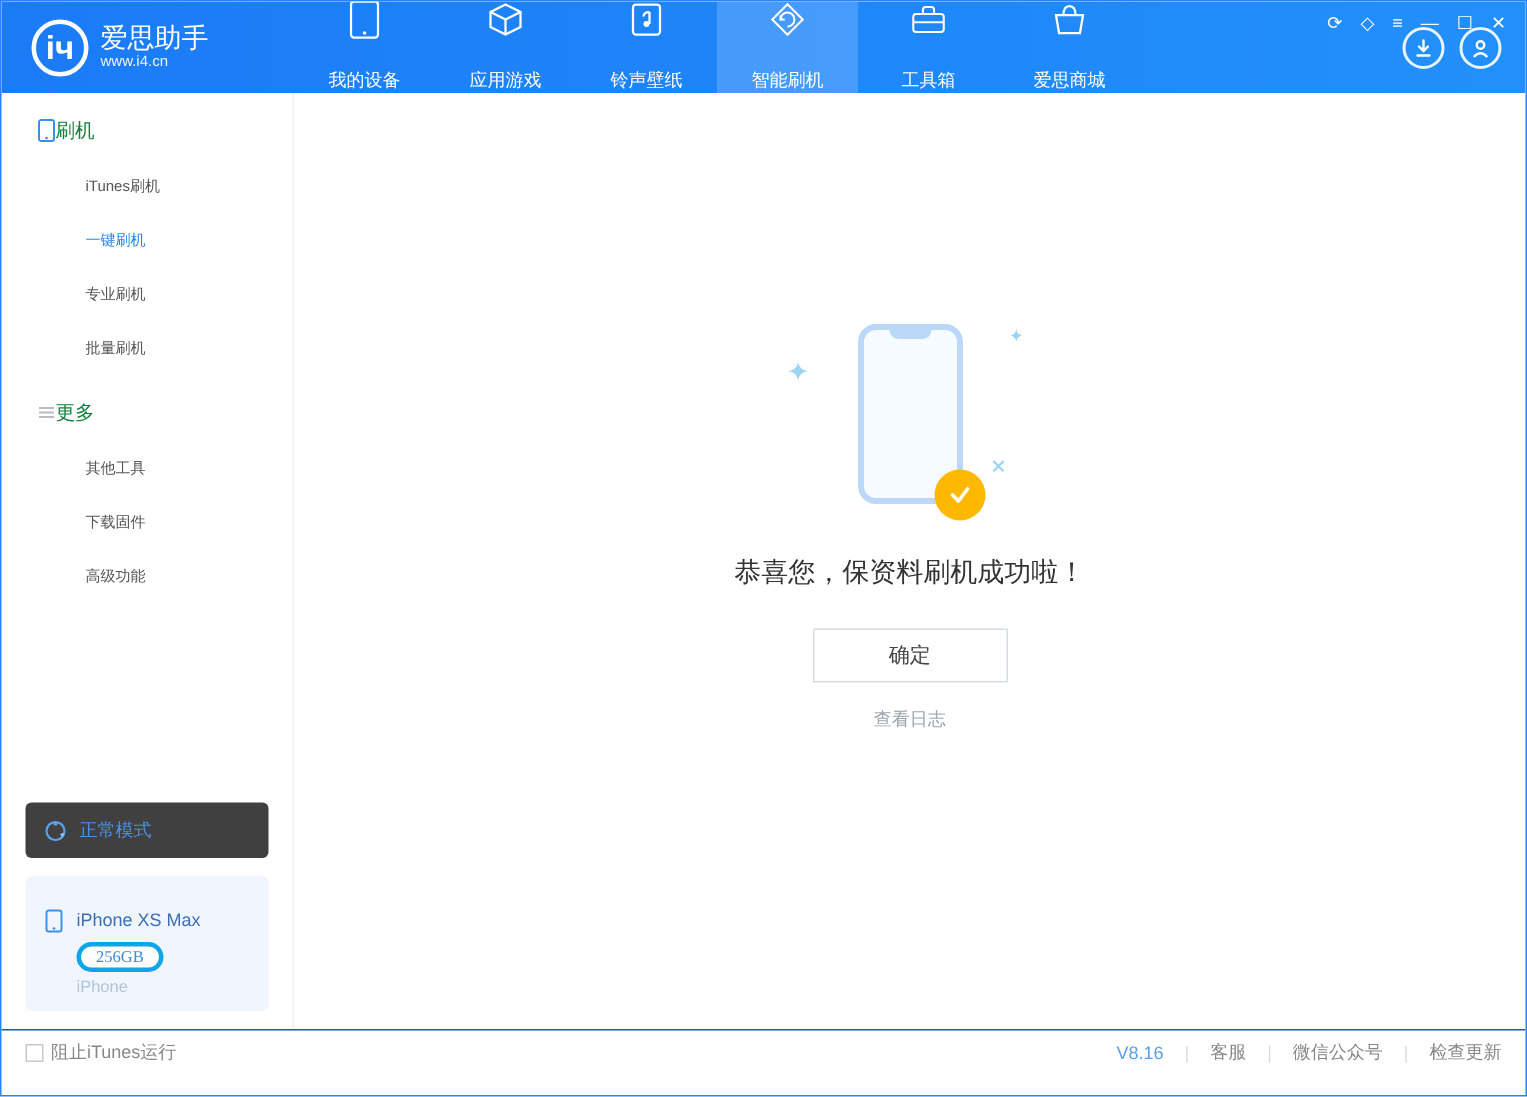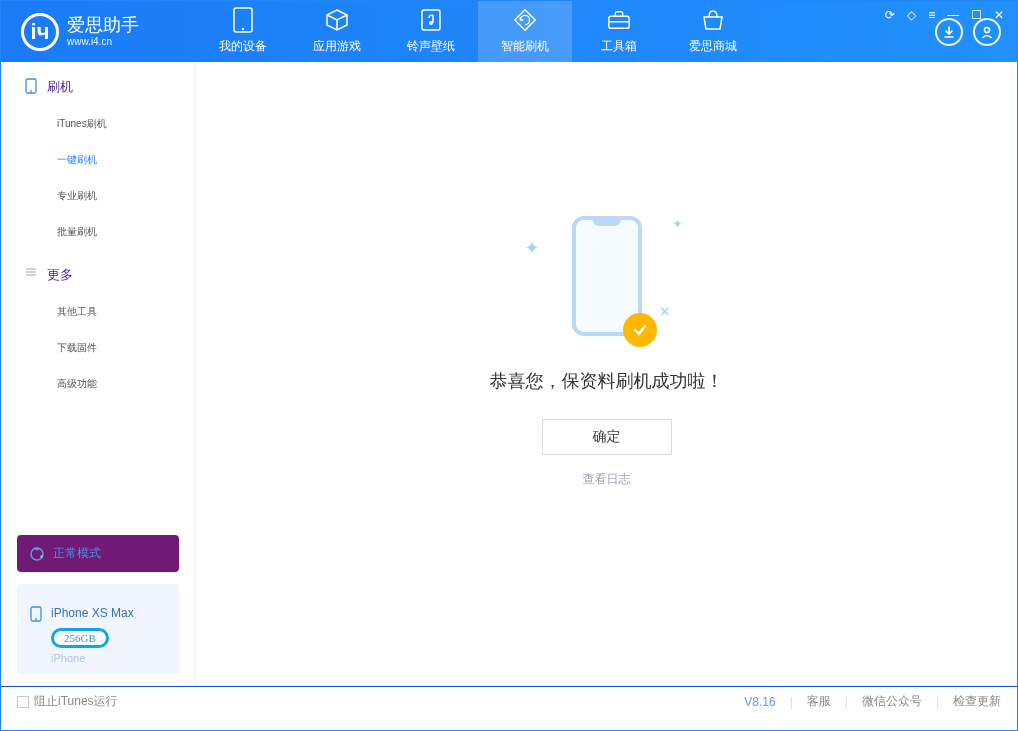--- a/index.html
+++ b/index.html
@@ -7,39 +7,39 @@
 
 
 .header { height: 61px; background: linear-gradient(to right, #1b7bf7, #2290fb); display: flex; align-items: center; color: #fff; }
 .logo-block { display: flex; align-items: center; padding: 0 20px; width: 195px; }
 .logo-circle { width: 38px; height: 38px; border: 3px solid #fff; border-radius: 50%; display: flex; align-items: center; justify-content: center; font-size: 22px; font-weight: bold; }
 .logo-text { margin-left: 8px; }
 .logo-title { font-size: 18px; font-weight: 500; line-height: 1.1; }
 .logo-url { font-size: 10px; opacity: 0.9; }
 
 .nav { display: flex; height: 100%; flex: 1; }
-.nav-item { width: 94px; height: 100%; display: flex; flex-direction: column; align-items: center; justify-content: center; cursor: pointer; gap: 6px; }
+.nav-item { width: 94px; height: 100%; display: flex; flex-direction: column; align-items: center; justify-content: space-between; cursor: pointer; gap: 6px; }
 .nav-item.active { background: rgba(255,255,255,0.18); }
 .nav-icon { width: 24px; height: 24px; display: flex; align-items: center; justify-content: center; }
 .nav-label { font-size: 12px; }
 
 .title-right { margin-left: auto; display: flex; align-items: center; padding-right: 16px; gap: 10px; }
 .title-btns-top { position: absolute; top: 6px; right: 12px; display: flex; gap: 8px; color: #fff; font-size: 12px; }
 .title-btns-top span { cursor: pointer; padding: 2px; }
 .header-circle { width: 28px; height: 28px; border: 2px solid rgba(255,255,255,0.9); border-radius: 50%; display: flex; align-items: center; justify-content: center; cursor: pointer; }
 
 
 .body { display: flex; height: calc(100% - 75px - 30px); }
 .sidebar { width: 195px; border-right: 1px solid #eef1f5; display: flex; flex-direction: column; }
-.side-section-title { display: flex; gap: 10px; padding: 16px 24px 10px; font-size: 13px; color: #4c1d95; font-weight: 500; }
+.side-section-title { display: flex; align-items: center; padding: 16px 24px 10px; font-size: 13px; color: #15803d; font-weight: 500; }
 .side-item { padding: 11px 24px 11px 56px; font-size: 10px; color: #555; cursor: pointer; }
 .side-item.active { color: #2186f8; }
 
 .side-device { margin-top: auto; }
-.mode-box { margin: 12px 16px; background: #701a75; border-radius: 4px; padding: 10px 12px; font-size: 12px; color: #4a90e6; display: flex; align-items: center; gap: 8px; }
+.mode-box { margin: 12px 16px; background: #404040; border-radius: 4px; padding: 10px 12px; font-size: 12px; color: #4a90e6; display: flex; align-items: center; gap: 8px; }
 .device-box { margin: 0 16px 12px; background: #f1f6fe; border-radius: 4px; padding: 10px 12px; font-size: 12px; }
 .device-name { color: #3a6fb7; font-weight: 500; display: flex; align-items: flex-start; gap: 8px; margin-top: 12px; }
 .device-storage { display: inline-block; background: #fff; border: 3px solid #0ea5e9; color: #3a8de0; border-radius: 10px; padding: 1px 10px; font-size: 11px; margin: 6px 0 4px 22px; font-family: Liberation Serif, serif; }
 .device-type { color: #b0c4de; font-size: 11px; margin-left: 22px; }
 
 .bottom-highlight { border: 2px solid #e63939; margin: 0 8px 6px; padding: 8px 10px; display: flex; gap: 18px; font-size: 12px; color: #999; }
 .chk { display: flex; align-items: center; gap: 5px; cursor: pointer; }
 .chk-box { width: 12px; height: 12px; border: 1px solid #c9c9c9; background: #fff; }
 
 

